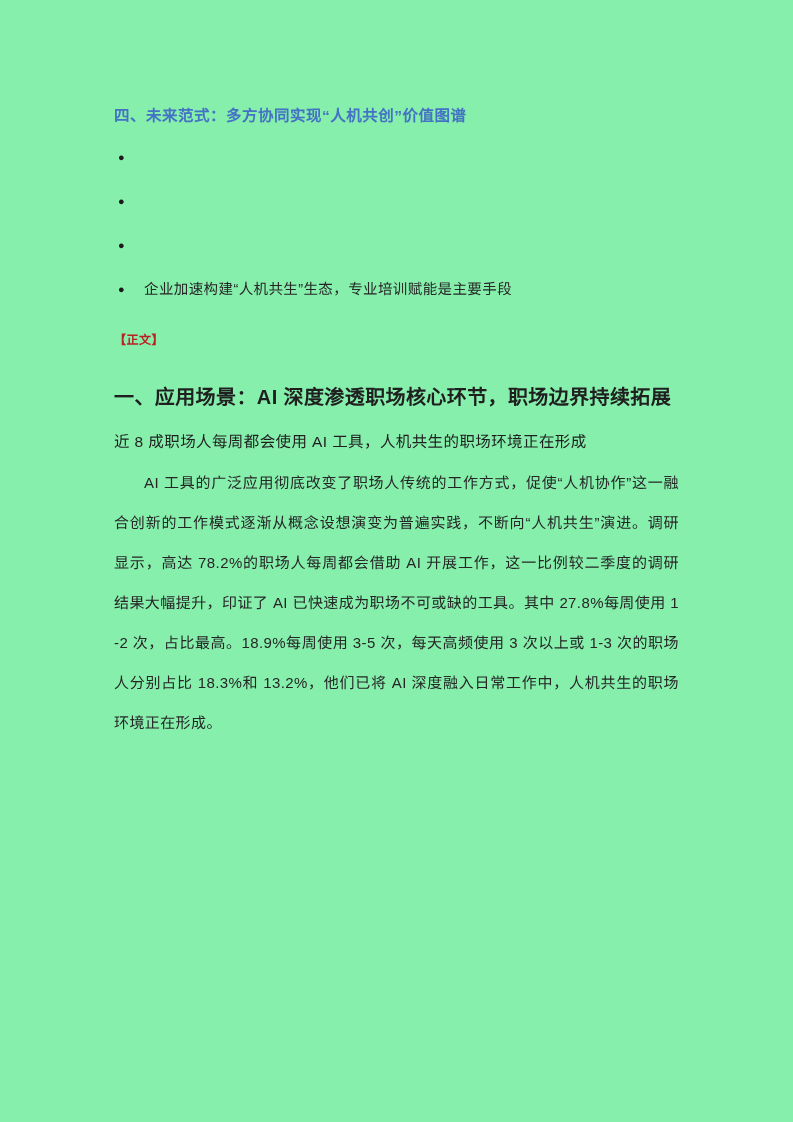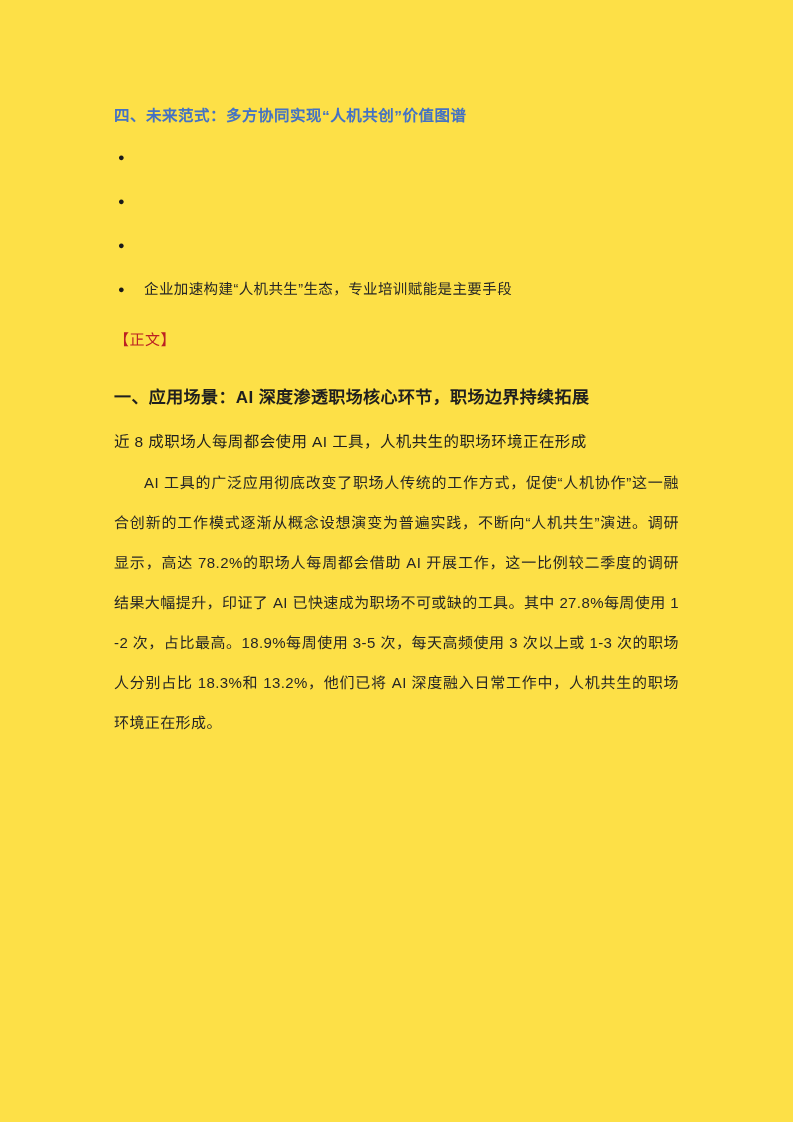--- a/index.html
+++ b/index.html
@@ -13,21 +13,21 @@
     overflow: hidden;
     font-family: "Liberation Sans", "DejaVu Sans", sans-serif;
     color: #262626;
     -webkit-font-smoothing: antialiased;
   }
   .page {
     box-sizing: border-box;
     width: 793px;
     height: 1122px;
     padding: 105px 114px 40px 114px;
-    background: #fde047;
+    background: #86efac;
   }
   
   .summary-heading {
     font-size: 15.5px;
     font-weight: bold;
     line-height: 21px;
     margin: 0 0 21px 0;
     letter-spacing: 0.5px;
   }
   
@@ -49,29 +49,29 @@
     flex: 0 0 auto;
     width: 30px;
     padding-left: 4px;
     box-sizing: border-box;
     font-size: 11px;
     line-height: 20px;
     color: #1a1a1a;
   }
   
   .body-label {
-    font-size: 15px;
-    font-weight: normal;
+    font-size: 12px;
+    font-weight: bold;
     line-height: 22px;
     margin: 30px 0 0 0;
     letter-spacing: 0.5px;
   }
   
   .section-heading {
-    font-size: 17px;
+    font-size: 20px;
     font-weight: bold;
     line-height: 21px;
     margin: 36px 0 0 0;
     color: #1f1f1f;
     letter-spacing: 0.4px;
   }
   .section-subheading {
     font-size: 15.5px;
     font-weight: normal;
     line-height: 21px;

